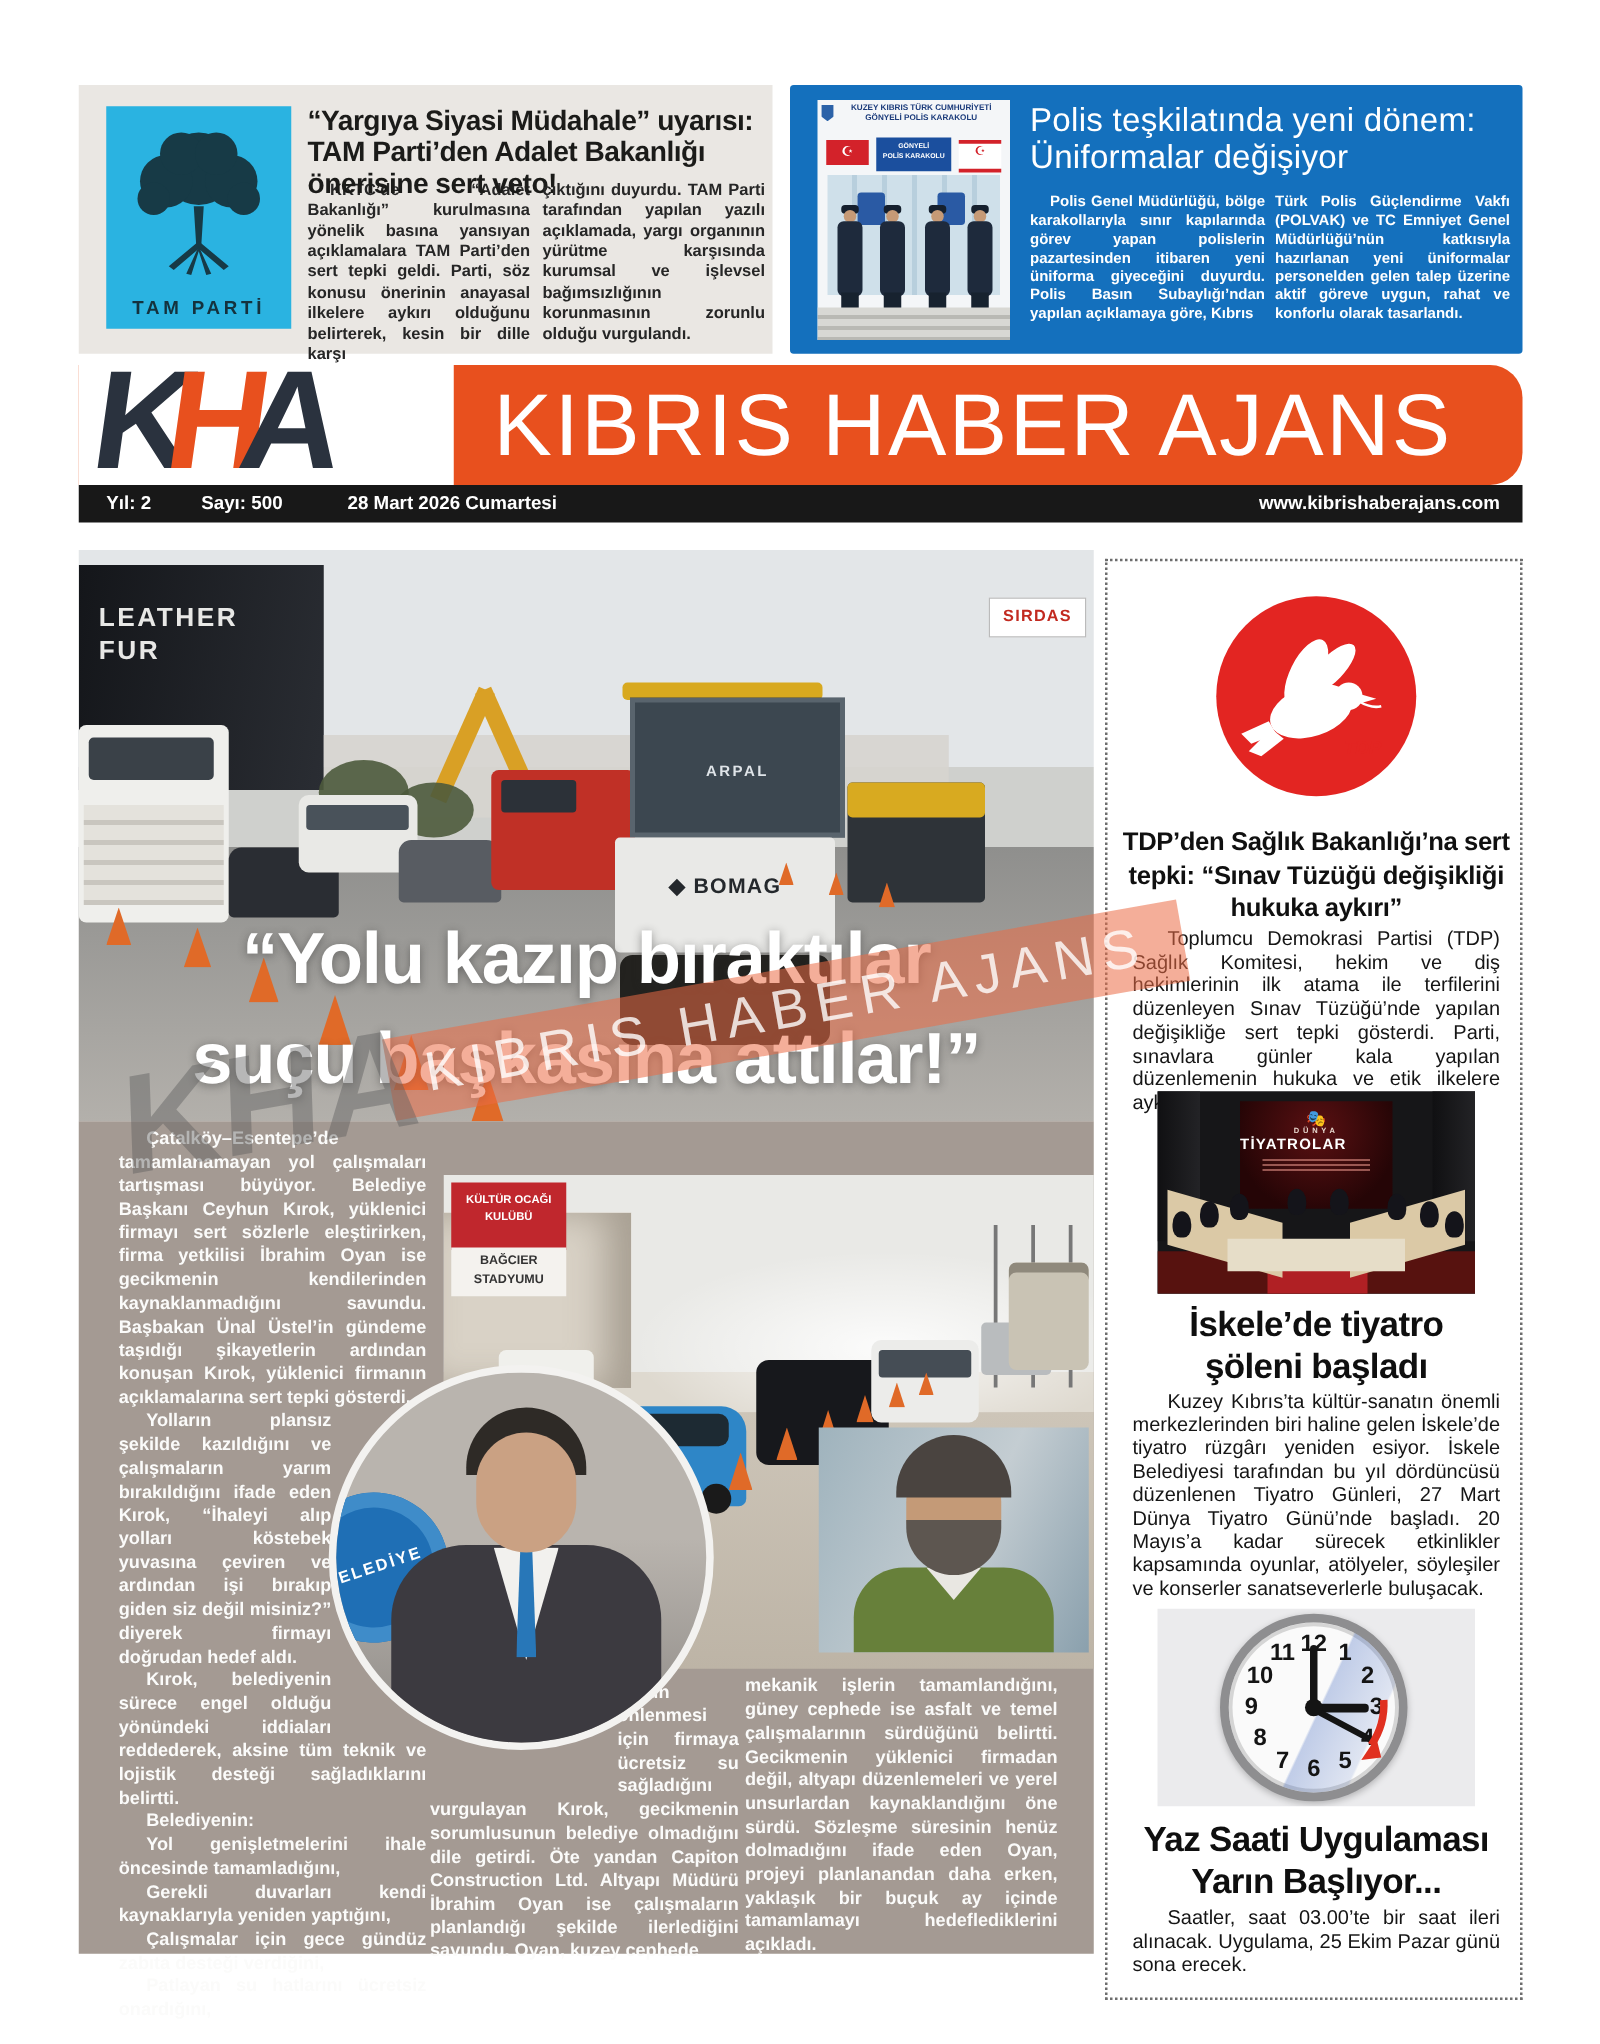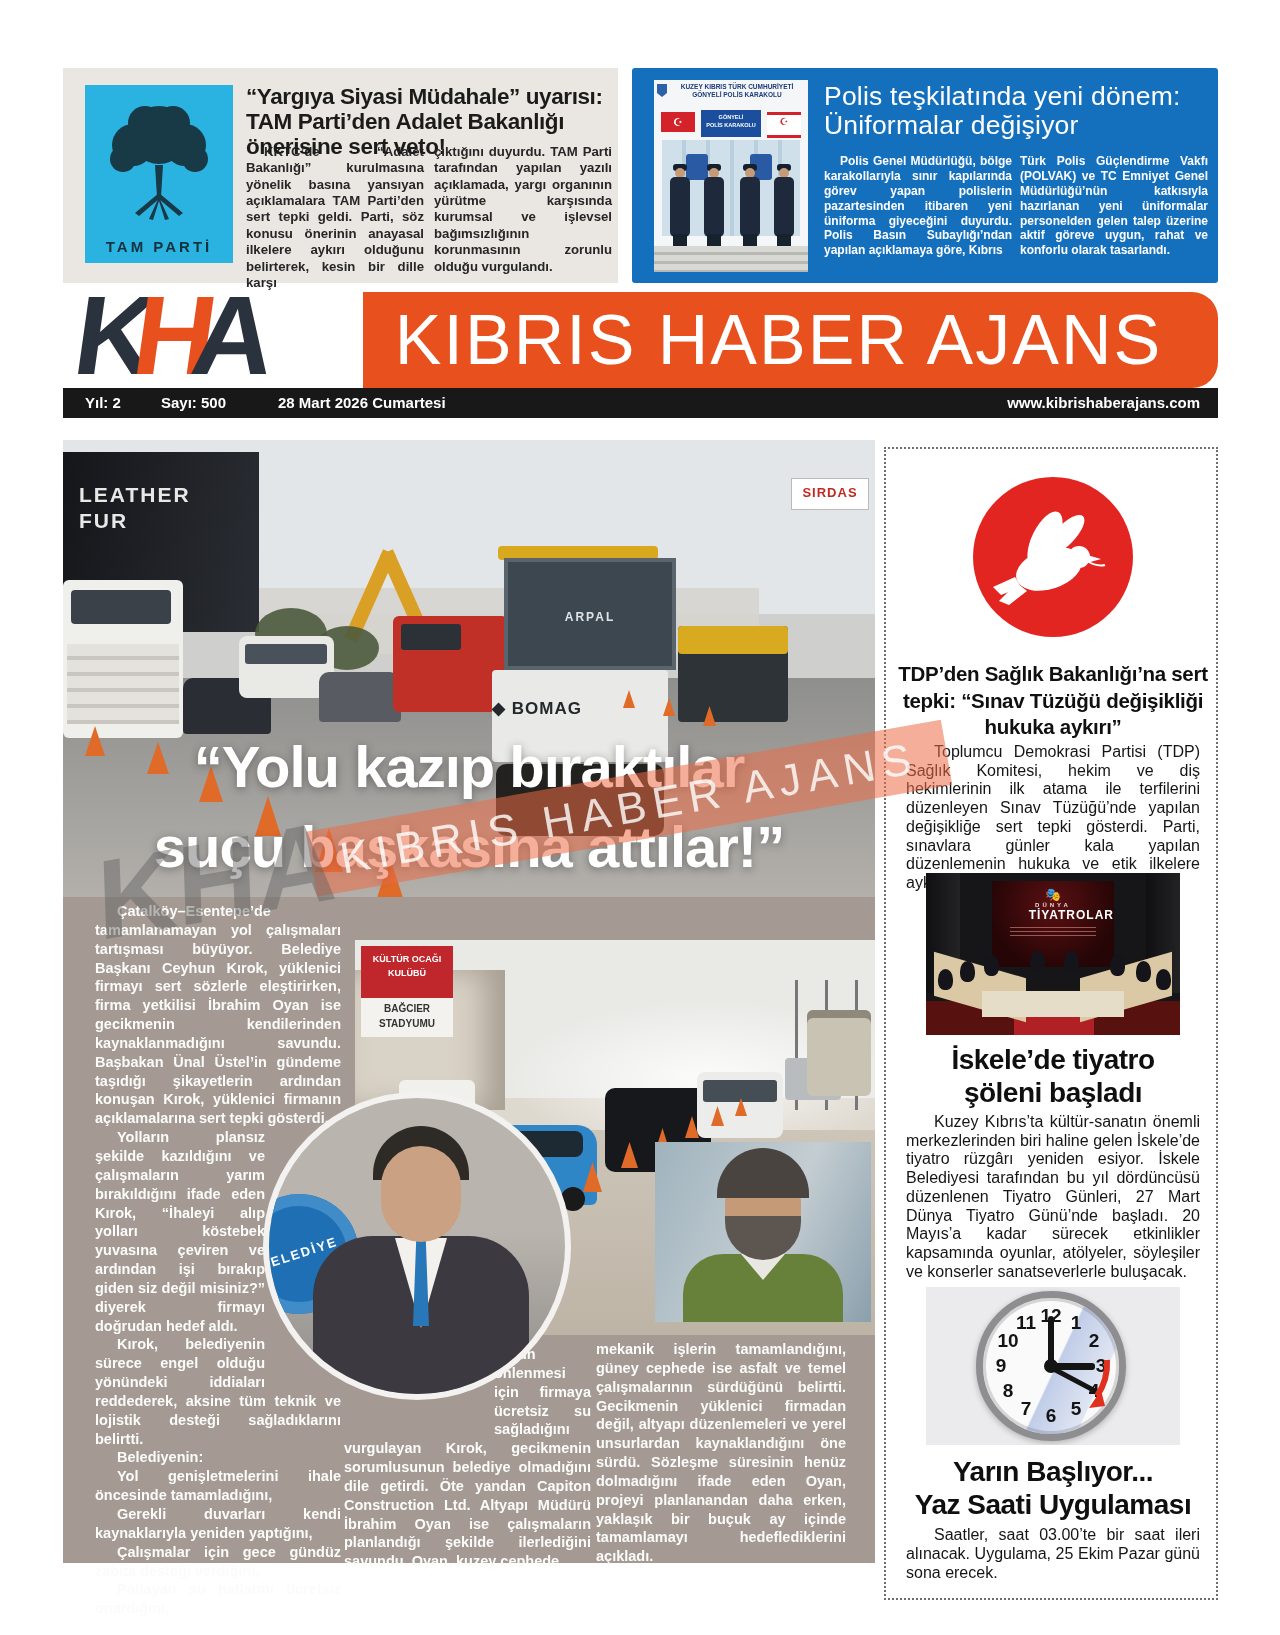--- a/index.html
+++ b/index.html
@@ -87,21 +87,21 @@
   .carG{left:256px;top:232px;width:82px;height:50px;background:#585c62;border-radius:10px 12px 4px 4px;}
   .truckR{left:330px;top:176px;width:115px;height:96px;background:#c03026;border-radius:6px;}
   .truckR-win{left:8px;top:8px;width:60px;height:26px;background:#2c3138;border-radius:3px;}
   .roller{left:425px;top:106px;width:185px;height:296px;}
   .roller-roof{left:10px;top:0;width:160px;height:14px;background:#d8a91f;border-radius:4px;}
   .roller-cab{left:16px;top:12px;width:172px;height:112px;background:#3c4750;
         box-shadow:inset 0 0 0 4px #59646d;}
   .roller-arpal{left:0;top:52px;width:100%;text-align:center;color:#dfe4e8;font-size:12px;
         font-weight:700;letter-spacing:2px;}
   .roller-body{left:4px;top:124px;width:176px;height:92px;background:#e9e9e7;border-radius:4px;}
-  .roller-bomag{width:100%;text-align:left;margin-top:28px;color:#24282c;font-weight:700;
+  .roller-bomag{width:100%;text-align:center;margin-top:28px;color:#24282c;font-weight:700;
         font-size:17px;letter-spacing:1px;}
   .roller-drum{left:8px;top:218px;width:168px;height:72px;background:#23221f;border-radius:10px;}
   .paver{left:615px;top:186px;width:110px;height:96px;background:#2e3338;border-radius:4px;}
   .paver-top{left:0;top:0;width:110px;height:28px;background:#d8aa20;border-radius:4px;}
   .roller2{left:672px;top:88px;width:140px;height:346px;}
   .roller2-cab{left:6px;top:0;width:128px;height:132px;background:#47525c;
         box-shadow:inset 0 0 0 5px #6b7680;}
   .roller2-band{left:0;top:132px;width:140px;height:58px;background:#f0f0ee;}
   .r2-artnest{width:100%;text-align:center;margin-top:6px;font-size:9px;font-weight:700;
         color:#3a3f45;letter-spacing:1px;}
@@ -189,21 +189,21 @@
   .tdp-head{left:8px;width:318px;text-align:center;font-weight:700;font-size:20.5px;
         line-height:1.3;color:#101010;letter-spacing:-0.3px;}
   .sbody{left:20px;width:294px;font-size:16px;line-height:1.17;color:#151515;text-align:justify;
         text-indent:28px;}
   .theater{left:40px;top:424px;width:254px;height:162px;background:#161618;overflow:hidden;}
   .th-cur{top:0;width:34px;height:120px;background:linear-gradient(90deg,#101012,#232326);}
   .th-screen{left:66px;top:8px;width:122px;height:86px;
         background:radial-gradient(ellipse at 50% 28%,#5a1012,#250506 75%);}
   .th-masks{width:100%;text-align:center;margin-top:6px;font-size:13px;color:#efe9e2;}
   .th-t1{width:100%;text-align:center;color:#e8d9cf;font-size:6px;letter-spacing:3px;font-weight:700;}
-  .th-t2{width:100%;text-align:right;color:#fff;font-size:12px;letter-spacing:1px;font-weight:700;}
+  .th-t2{width:100%;text-align:left;color:#fff;font-size:12px;letter-spacing:1px;font-weight:700;}
   .th-lines{margin:5px auto 0;width:70%;height:10px;
         background:repeating-linear-gradient(rgba(220,140,130,.6) 0 1.5px,transparent 1.5px 4px);}
   .th-floor{left:0;bottom:0;width:100%;height:34px;background:#57120f;}
   .th-carpet{left:88px;bottom:0;width:80px;height:30px;background:#b02024;}
   .th-tbl-l{left:8px;bottom:26px;width:92px;height:44px;background:#dbc9a6;transform:skewY(16deg);}
   .th-tbl-r{right:8px;bottom:26px;width:92px;height:44px;background:#dbc9a6;transform:skewY(-16deg);}
   .th-tbl-f{left:56px;bottom:18px;width:142px;height:26px;background:#e6ddc8;}
   .th-person{width:15px;height:21px;background:#14141a;border-radius:50% 50% 40% 40%;}
   .sb-h2{left:8px;width:318px;text-align:center;font-weight:700;font-size:28px;line-height:1.18;
         color:#0f0f0f;letter-spacing:-0.5px;}
@@ -528,19 +528,19 @@
         <div class="hand hand-x"></div>
         <div class="abs cap"></div>
         <svg class="abs" style="left:0;top:0" width="136" height="136" viewBox="0 0 136 136">
           <path d="M124 62 A58 58 0 0 1 114 98" stroke="#e03020" stroke-width="6" fill="none"></path>
           <polygon points="118,92 106,110 122,108" fill="#e03020"></polygon>
         </svg>
       </div>
     </div>
 
     <div class="abs sb-h2" style="top:1006px">
+      <div>Yaz Saati Uygulaması</div>
       <div>Yarın Başlıyor...</div>
-      <div>Yaz Saati Uygulaması</div>
     </div>
     <div class="abs sb-foot" style="top:1076px">Saatler, saat 03.00’te bir saat ileri alınacak. Uygulama, 25 Ekim Pazar günü sona erecek.</div>
   </div>
 
 </div>
 
 </body></html>

